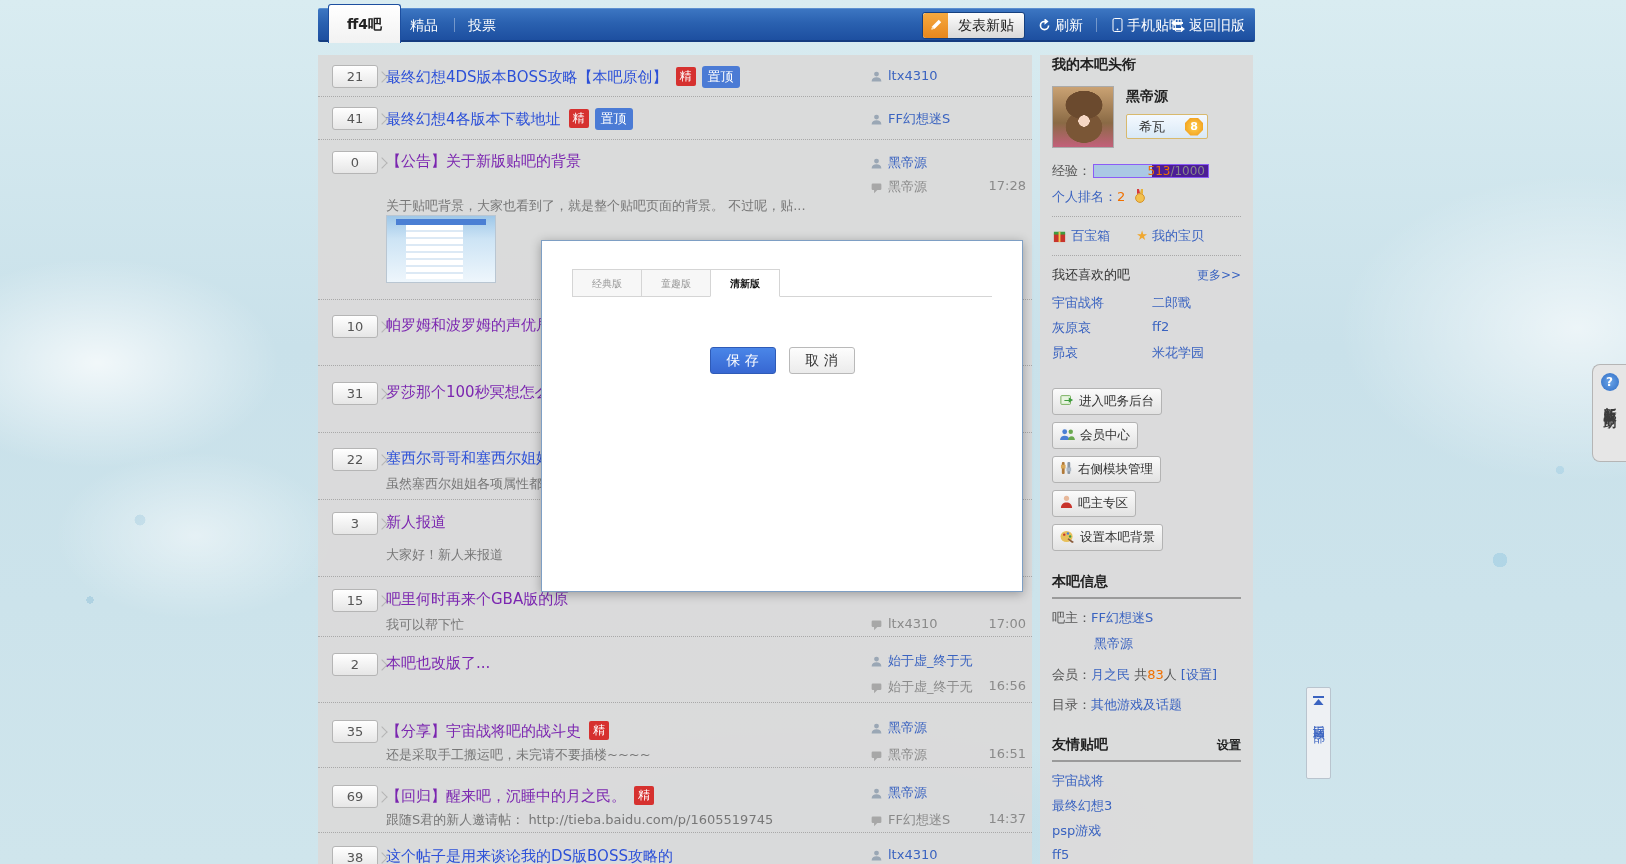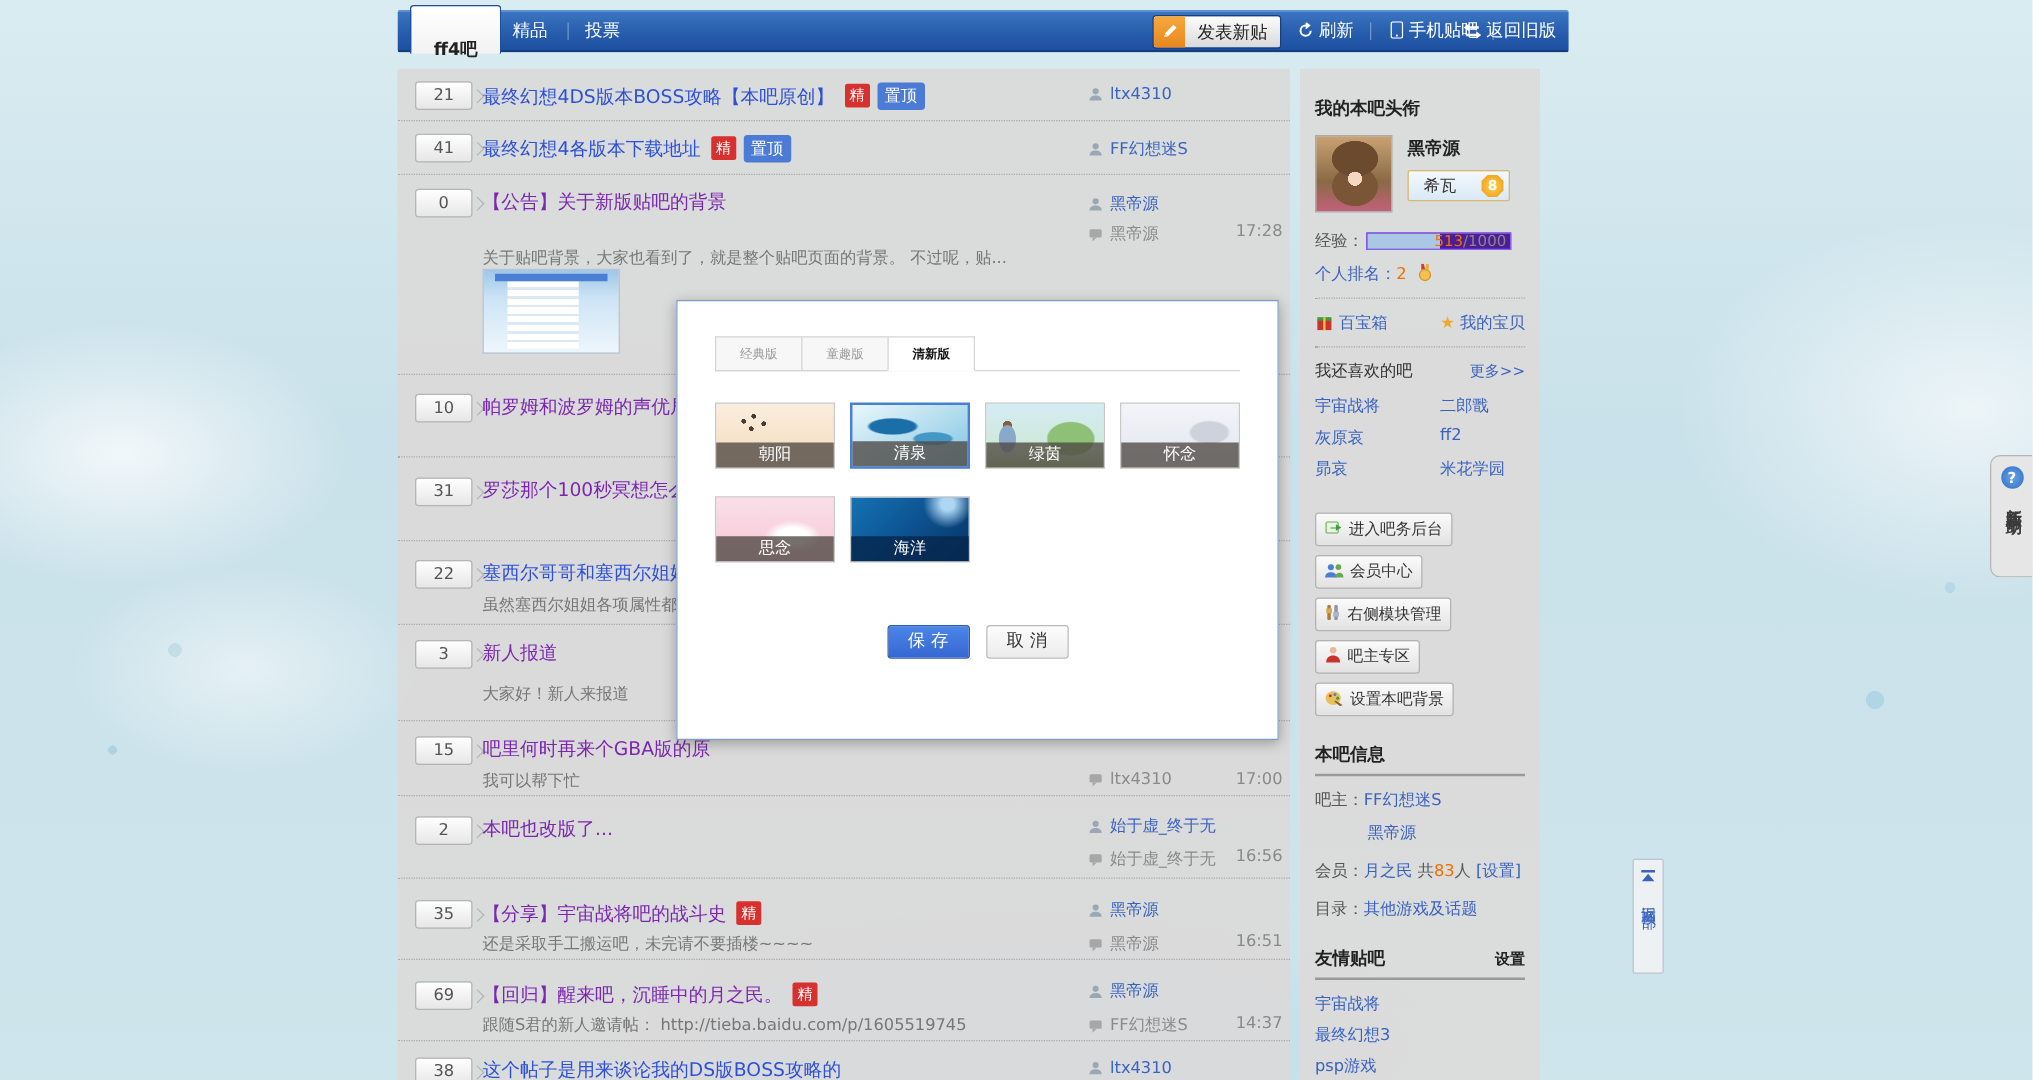--- a/index.html
+++ b/index.html
@@ -15,21 +15,21 @@
       radial-gradient(circle 6px at 90px 600px, rgba(140,190,215,.45) 60%, transparent 62%),
       radial-gradient(circle 12px at 1500px 560px, rgba(150,200,225,.5) 60%, transparent 62%),
       radial-gradient(circle 7px at 1560px 470px, rgba(150,200,225,.45) 60%, transparent 62%),
       radial-gradient(ellipse 500px 160px at 50% 97%, rgba(175,210,226,0.7), transparent 70%),
       linear-gradient(180deg,#d9ecf1 0%,#c9e1ea 40%,#cfe5ec 100%);
   }
   
   .navbar{position:absolute;left:318px;top:8px;width:937px;height:34px;
     background:linear-gradient(180deg,#3c76c2 0%,#2a61b0 45%,#1d4fa0 100%);
     border-top:1px solid #5b8fd0;border-bottom:2px solid #143c80;border-radius:2px;z-index:10;}
-  .nav-tab-active{position:absolute;left:10px;top:-5px;height:39px;padding:16px 18px;
+  .nav-tab-active{position:absolute;left:10px;top:-5px;height:39px;padding:0 18px;
     background:linear-gradient(180deg,#ffffff 0%,#f2f2f2 100%);
     border:1px solid #1d4fa0;border-bottom:none;border-radius:3px 3px 0 0;
     font-size:14px;font-weight:bold;color:#222;line-height:38px;}
   .nav-link{position:absolute;top:0;height:32px;line-height:32px;color:#fff;font-size:14px;cursor:pointer;}
   .nav-sep{position:absolute;top:9px;width:1px;height:14px;background:rgba(255,255,255,0.35);}
   .post-btn{position:absolute;right:230px;top:3px;height:27px;display:flex;align-items:center;cursor:pointer;
     border:1px solid #16407e;border-radius:3px;background:linear-gradient(180deg,#fdfdfd,#d9d9d9);}
   .post-btn .picon{width:25px;height:25px;border-radius:3px 0 0 3px;
     background:linear-gradient(180deg,#f5a93f,#e8871d);display:flex;align-items:center;justify-content:center;}
   .post-btn .plabel{padding:0 10px;font-size:14px;color:#222;}
@@ -57,22 +57,22 @@
   .author{position:absolute;left:552px;font-size:13px;color:#3a63c0;white-space:nowrap;}
   .reply{position:absolute;left:552px;font-size:13px;color:#8a8a8a;white-space:nowrap;}
   .time{position:absolute;right:6px;font-size:13px;color:#8a8a8a;}
   .micon{display:inline-block;vertical-align:-3px;margin-right:5px;}
   .mini-shot{position:absolute;left:68px;top:75px;width:110px;height:68px;border:1px solid #b9c6d2;
     background:linear-gradient(180deg,#9ec7e8 0%,#cde4f5 35%,#eef6fc 100%);}
   .mini-shot::before{content:"";position:absolute;left:18%;right:30%;top:14%;bottom:4%;
     background:repeating-linear-gradient(180deg,#ffffff 0 5px,#dce9f5 5px 7px);}
   .mini-shot::after{content:"";position:absolute;left:8%;right:8%;top:5%;height:8%;background:#4a7fd4;}
   
-  .sidebar{position:absolute;left:1040px;top:55px;width:192px;height:809px;
-    background:rgba(219,219,219,0.97);z-index:5;padding:23px 12px 0;font-size:13px;color:#555;}
+  .sidebar{position:absolute;left:1040px;top:55px;width:213px;height:809px;
+    background:rgba(219,219,219,0.97);z-index:5;padding:1px 12px 0;font-size:13px;color:#555;}
   .sb-h{font-size:14px;font-weight:bold;color:#222;}
   .avatar-row{margin-top:12px;display:flex;}
   .avatar{width:62px;height:62px;border:1px solid #aaa;flex:0 0 62px;
     background:
      radial-gradient(circle 8px at 31px 34px,#f6d7c4 70%,transparent 72%),
      radial-gradient(ellipse 26px 20px at 31px 18px,#6b4a2e 70%,transparent 72%),
      radial-gradient(ellipse 30px 26px at 31px 40px,#7a5636 60%,transparent 62%),
      linear-gradient(180deg,#caa273 0%,#8a6a45 60%,#c2607a 100%);}
   .av-right{margin-left:12px;}
   .uname{font-size:14px;font-weight:bold;color:#222;margin-top:2px;}
@@ -84,21 +84,21 @@
     background:radial-gradient(#ffd24d,#ef9413);
     clip-path:polygon(30% 0,70% 0,100% 30%,100% 70%,70% 100%,30% 100%,0 70%,0 30%);}
   .exp-line{margin-top:14px;display:flex;align-items:center;}
   .exp-bar{position:relative;width:116px;height:14px;border:1px solid #8b5cf6;background:#4c1d95;margin-left:2px;}
   .exp-fill{position:absolute;left:0;top:0;bottom:0;width:51%;background:#aac8e4;}
   .exp-text{position:absolute;right:3px;top:0;line-height:12px;font-size:12px;color:#888;}
   .exp-text em{font-style:normal;color:#f07000;}
   .rank-line{margin-top:8px;color:#3a63c0;}
   .rank-line em{font-style:normal;color:#f07000;padding-right:4px;}
   .dotted{border-top:1px dotted #a9a9a9;margin:10px 0;}
-  .icon-links{display:flex;gap:42px;}
+  .icon-links{display:flex;gap:26px;}
   .blue{color:#3a63c0;text-decoration:none;cursor:pointer;}
   .sec-head{display:flex;align-items:center;color:#222;}
   .sec-head .more{margin-left:auto;font-size:12px;}
   .liked-grid{margin-top:10px;display:grid;grid-template-columns:100px 91px;row-gap:7px;}
   .btn-wrap{margin-top:26px;display:flex;flex-wrap:wrap;gap:7px;}
   .sb-btn{display:inline-flex;align-items:center;gap:5px;padding:4px 7px;font-size:12.5px;color:#333;
     background:linear-gradient(180deg,#fbfbfb,#e2e2e2);border:1px solid #b3b3b3;border-radius:3px;cursor:pointer;}
   .rule{border:none;border-top:2px solid #9a9a9a;margin:6px 0 10px;}
   .info-line{margin-top:8px;}
   .orange{color:#f07000;}
@@ -438,40 +438,20 @@
   </div>
 
 </div>
 
 <div class="modal">
   <div class="mtabs">
     <div class="mtab">经典版</div>
     <div class="mtab">童趣版</div>
     <div class="mtab active">清新版</div>
   </div>
-  <div class="thumb-grid">
-    <div class="thumb theme0">
-        <span class="tlabel">朝阳</span>
-      </div>
-    <div class="thumb theme1 sel">
-        <span class="tlabel">清泉</span>
-      </div>
-    <div class="thumb theme2">
-        <span class="tlabel">绿茵</span>
-      </div>
-    <div class="thumb theme3">
-        <span class="tlabel">怀念</span>
-      </div>
-    <div class="thumb theme4">
-        <span class="tlabel">思念</span>
-      </div>
-    <div class="thumb theme5">
-        <span class="tlabel" style="background:rgba(6,40,80,0.85)">海洋</span>
-      </div>
-  </div>
   <div class="mbtns">
     <div class="btn-save">保 存</div>
     <div class="btn-cancel">取 消</div>
   </div>
 </div>
 
 <div class="help-tab">
   <span class="q-icon">?</span>
   <span class="help-text">新版帮助</span>
 </div>

